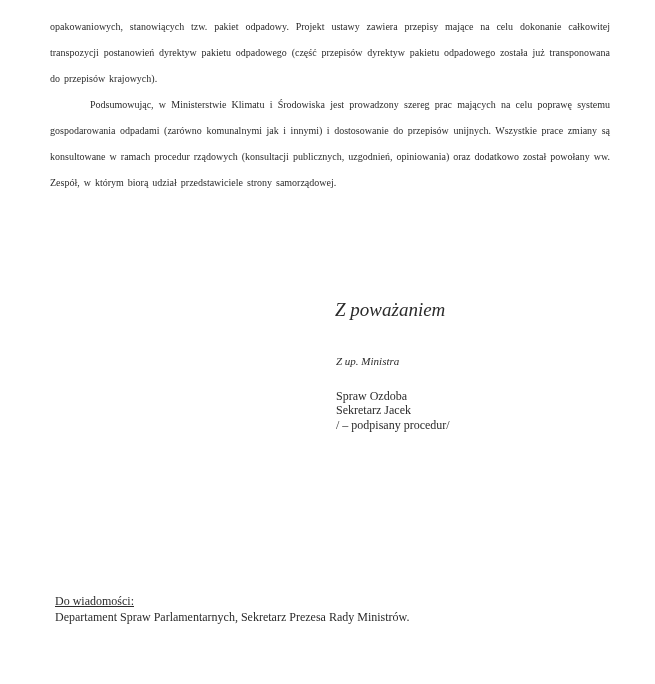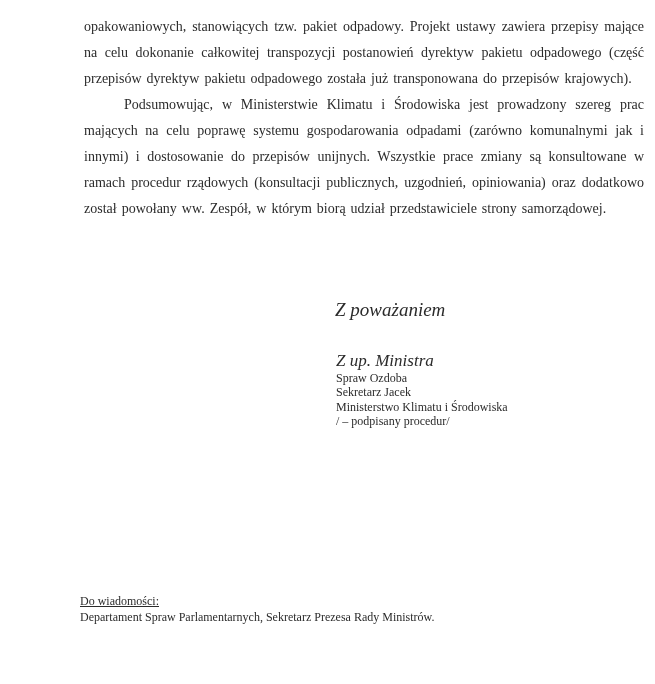--- a/index.html
+++ b/index.html
@@ -11,24 +11,24 @@
     position: relative;
     width: 655px;
     height: 684px;
     background: #ffffff;
     overflow: hidden;
     font-family: "Liberation Serif", "DejaVu Serif", serif;
     color: #2b2b2b;
   }
   .body-text {
     position: absolute;
-    left: 84px;
+    left: 50px;
     top: 14px;
     width: 560px;
-    font-size: 14px;
+    font-size: 10px;
     line-height: 26px;
     text-align: justify;
   }
   .body-text p {
     margin: 0;
     word-spacing: 1.5px;
   }
   .body-text p.indent {
     text-indent: 40px;
   }
@@ -41,26 +41,26 @@
   }
   .signature {
     position: absolute;
     left: 336px;
     top: 354px;
     font-size: 12px;
     line-height: 14.5px;
   }
   .signature .on-behalf {
     font-style: italic;
-    font-size: 17px;
-    margin-bottom: 2px;
+    font-size: 11px;
+    margin-bottom: 20px;
   }
   .cc-section {
     position: absolute;
-    left: 80px;
+    left: 55px;
     top: 594px;
     font-size: 12px;
     line-height: 15.5px;
   }
   .cc-section .cc-label {
     text-decoration: underline;
   }
 </style>
 </head>
 <body>
@@ -71,21 +71,20 @@
     <p>opakowaniowych, stanowiących tzw. pakiet odpadowy. Projekt ustawy zawiera przepisy mające na celu dokonanie całkowitej transpozycji postanowień dyrektyw pakietu odpadowego (część przepisów dyrektyw pakietu odpadowego została już transponowana do przepisów krajowych).</p>
     <p class="indent">Podsumowując, w Ministerstwie Klimatu i Środowiska jest prowadzony szereg prac mających na celu poprawę systemu gospodarowania odpadami (zarówno komunalnymi jak i innymi) i dostosowanie do przepisów unijnych. Wszystkie prace zmiany są konsultowane w ramach procedur rządowych (konsultacji publicznych, uzgodnień, opiniowania) oraz dodatkowo został powołany ww. Zespół, w którym biorą udział przedstawiciele strony samorządowej.</p>
   </div>
 
   <div class="closing">Z poważaniem</div>
 
   <div class="signature">
     <div class="on-behalf">Z up. Ministra</div>
     <div>Spraw Ozdoba</div>
     <div>Sekretarz Jacek</div>
-    <div>Ministerstwo Klimatu i Środowiska</div>
     <div>/ – podpisany procedur/</div>
   </div>
 
   <div class="cc-section">
     <div class="cc-label">Do wiadomości:</div>
     <div>Departament Spraw Parlamentarnych, Sekretarz Prezesa Rady Ministrów.</div>
   </div>
 
 </div>
 

